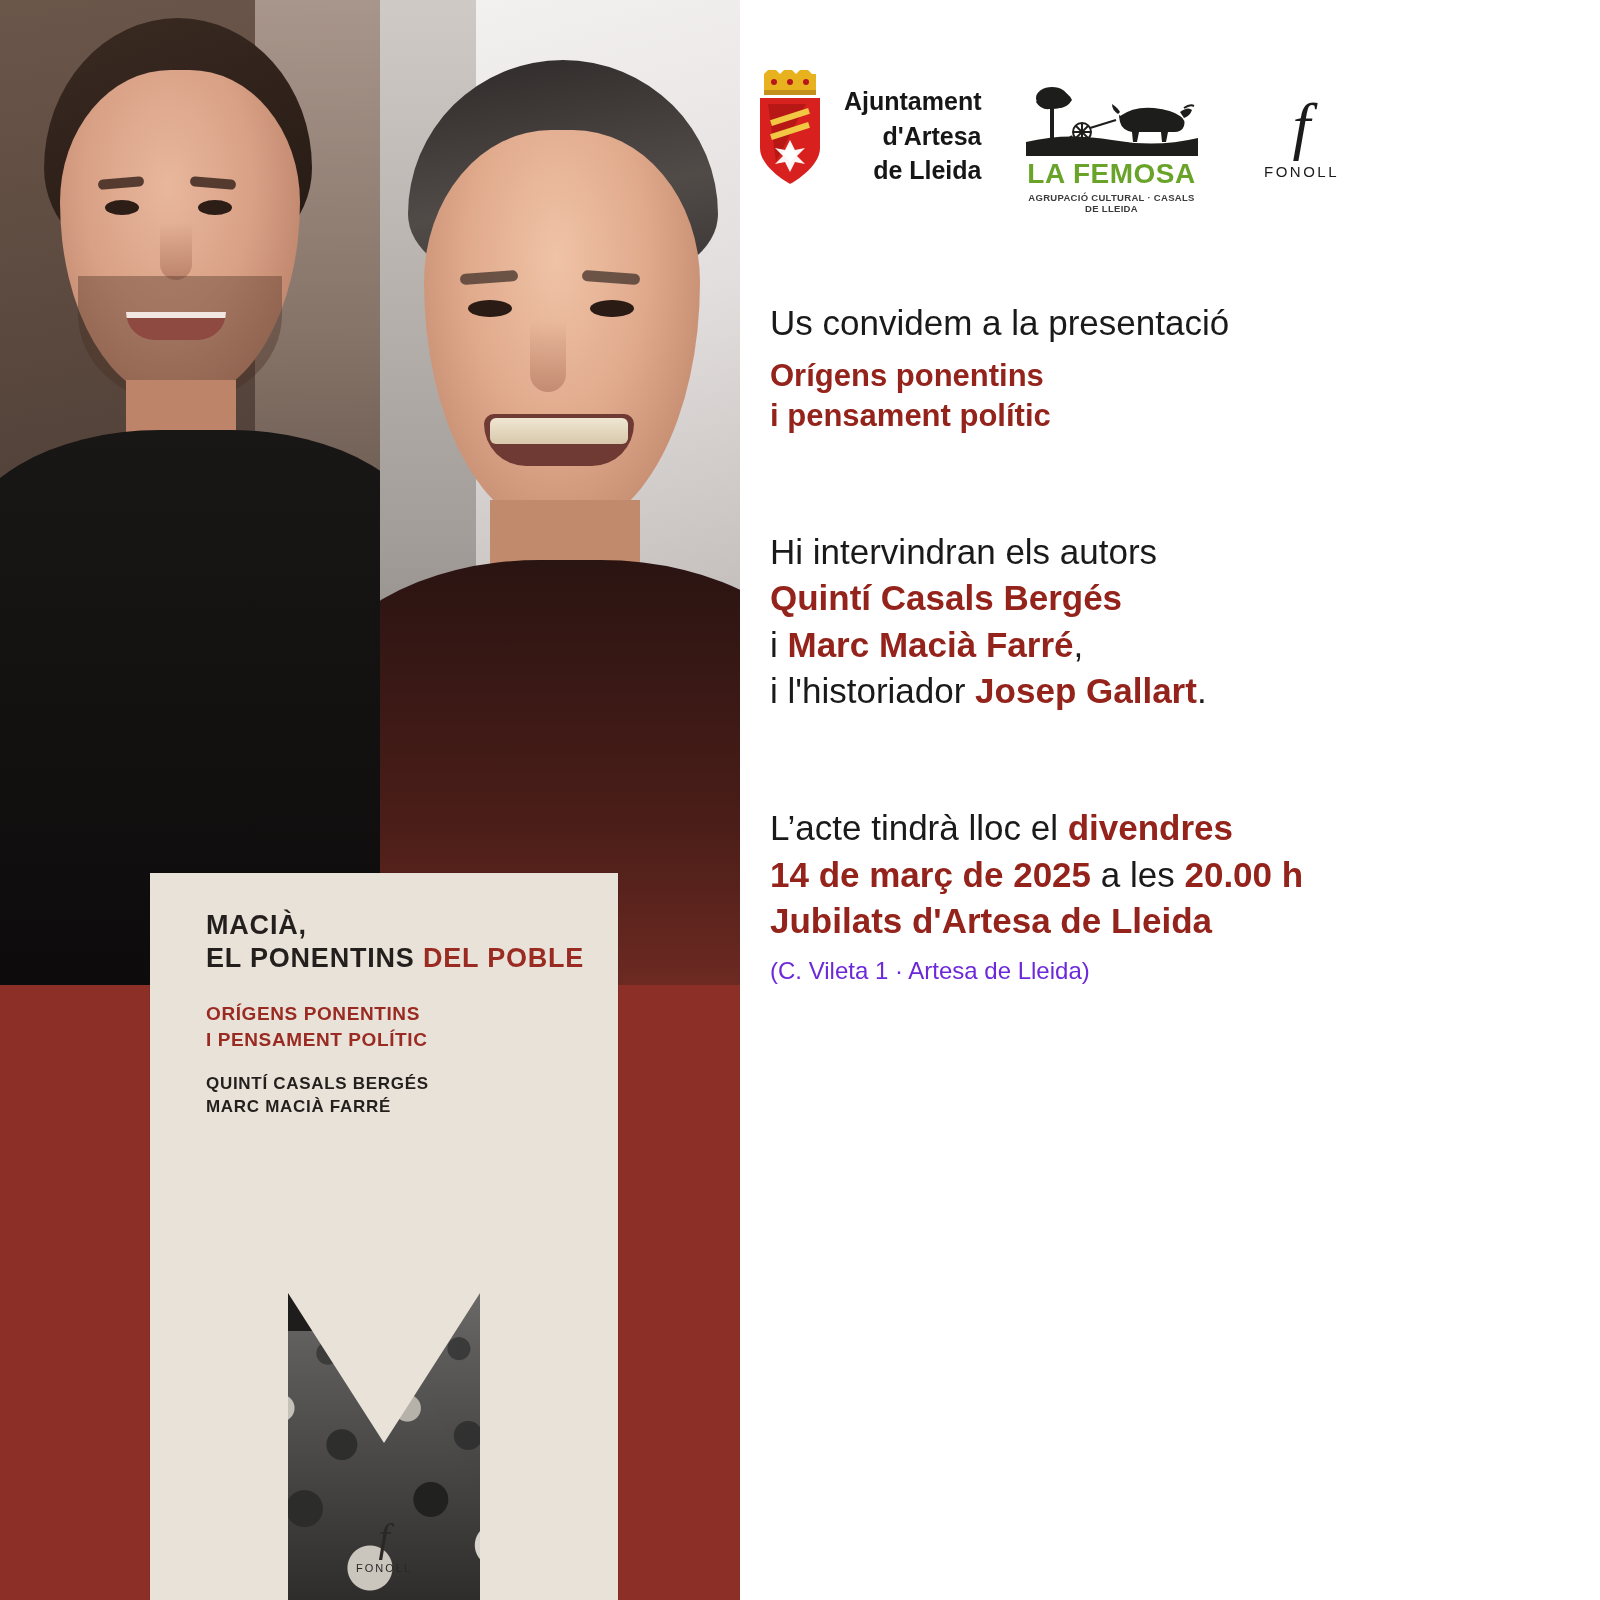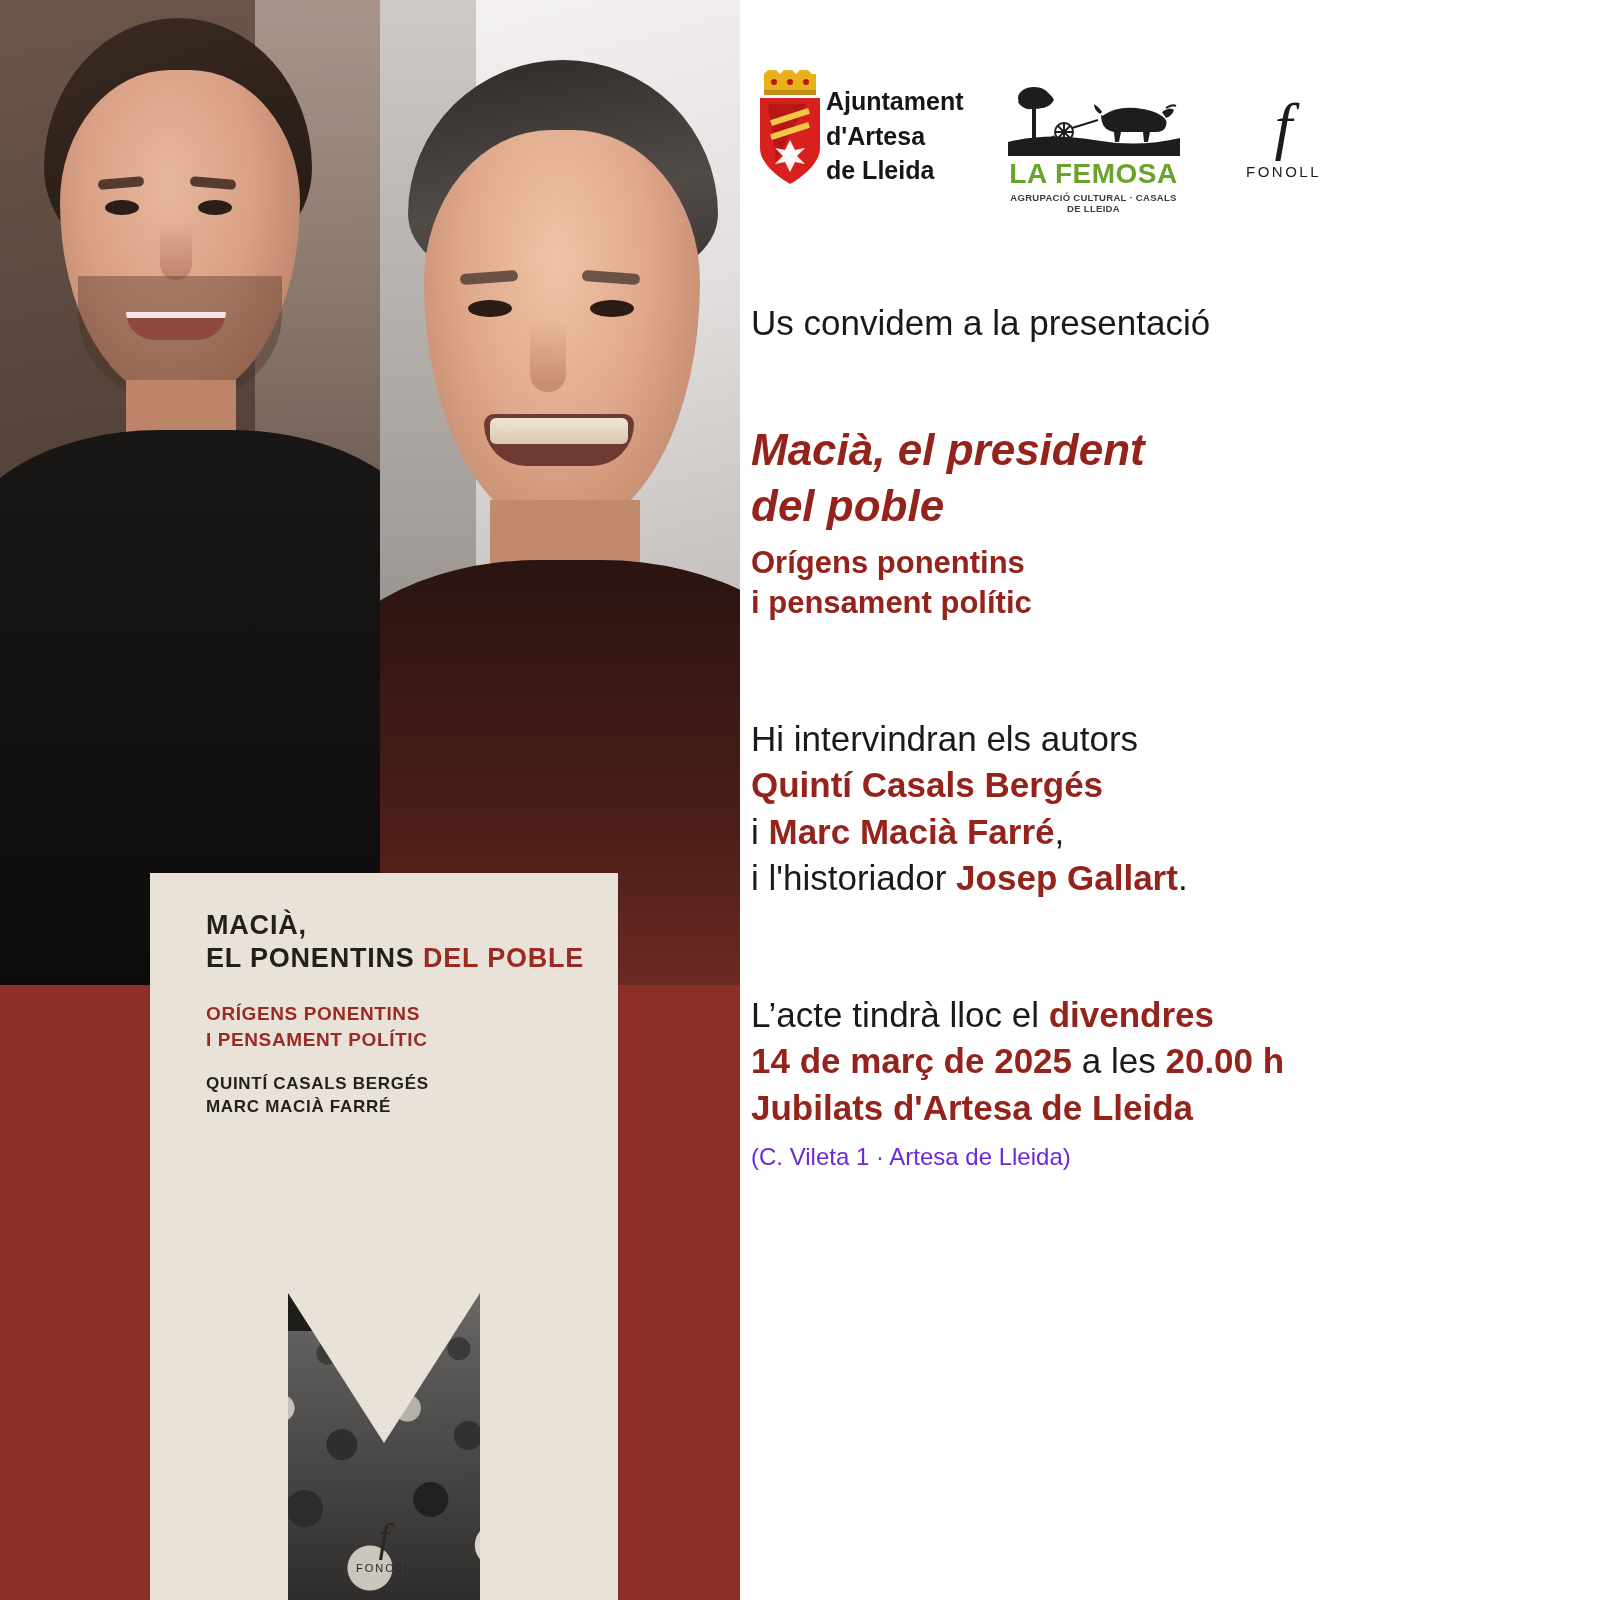--- a/index.html
+++ b/index.html
@@ -319,20 +319,22 @@
     display: flex;
     align-items: flex-start;
     gap: 42px;
     padding-left: 14px;
     box-sizing: border-box;
   }
   
   .logo-ajuntament {
     display: flex;
     align-items: flex-start;
+    gap: 18px;
+    text-align: right;
   }
   .shield-wrap { width: 72px; height: 118px; flex: none; }
   .ajuntament-text {
     font-size: 25px;
     font-weight: 700;
     line-height: 1.38;
     color: #161616;
     padding-top: 14px;
   }
   
@@ -372,21 +374,21 @@
   }
   .fonoll-label {
     font-size: 15px;
     letter-spacing: 2.5px;
     color: #1b1b1b;
     margin-top: 6px;
   }
 
   .copy {
     position: absolute;
-    left: 11px;
+    left: 30px;
     top: 300px;
     width: 810px;
     color: #1a1a1a;
   }
   .invite {
     font-size: 35px;
     line-height: 1.32;
     font-weight: 400;
   }
   .block-title {
@@ -582,24 +584,20 @@
       </div>
 
     </div>
 
     <div class="copy">
 
       <div class="invite">
         <div>Us convidem a la presentació</div>
       </div>
 
-      <div class="block-title">
-        <div>Macià, el president</div>
-        <div>del poble</div>
-      </div>
 
       <div class="block-subtitle">
         <div>Orígens ponentins</div>
         <div>i pensament polític</div>
       </div>
 
       <div class="speakers">
         <div>Hi intervindran els autors</div>
         <div class="nm">Quintí Casals Bergés</div>
         <div>

